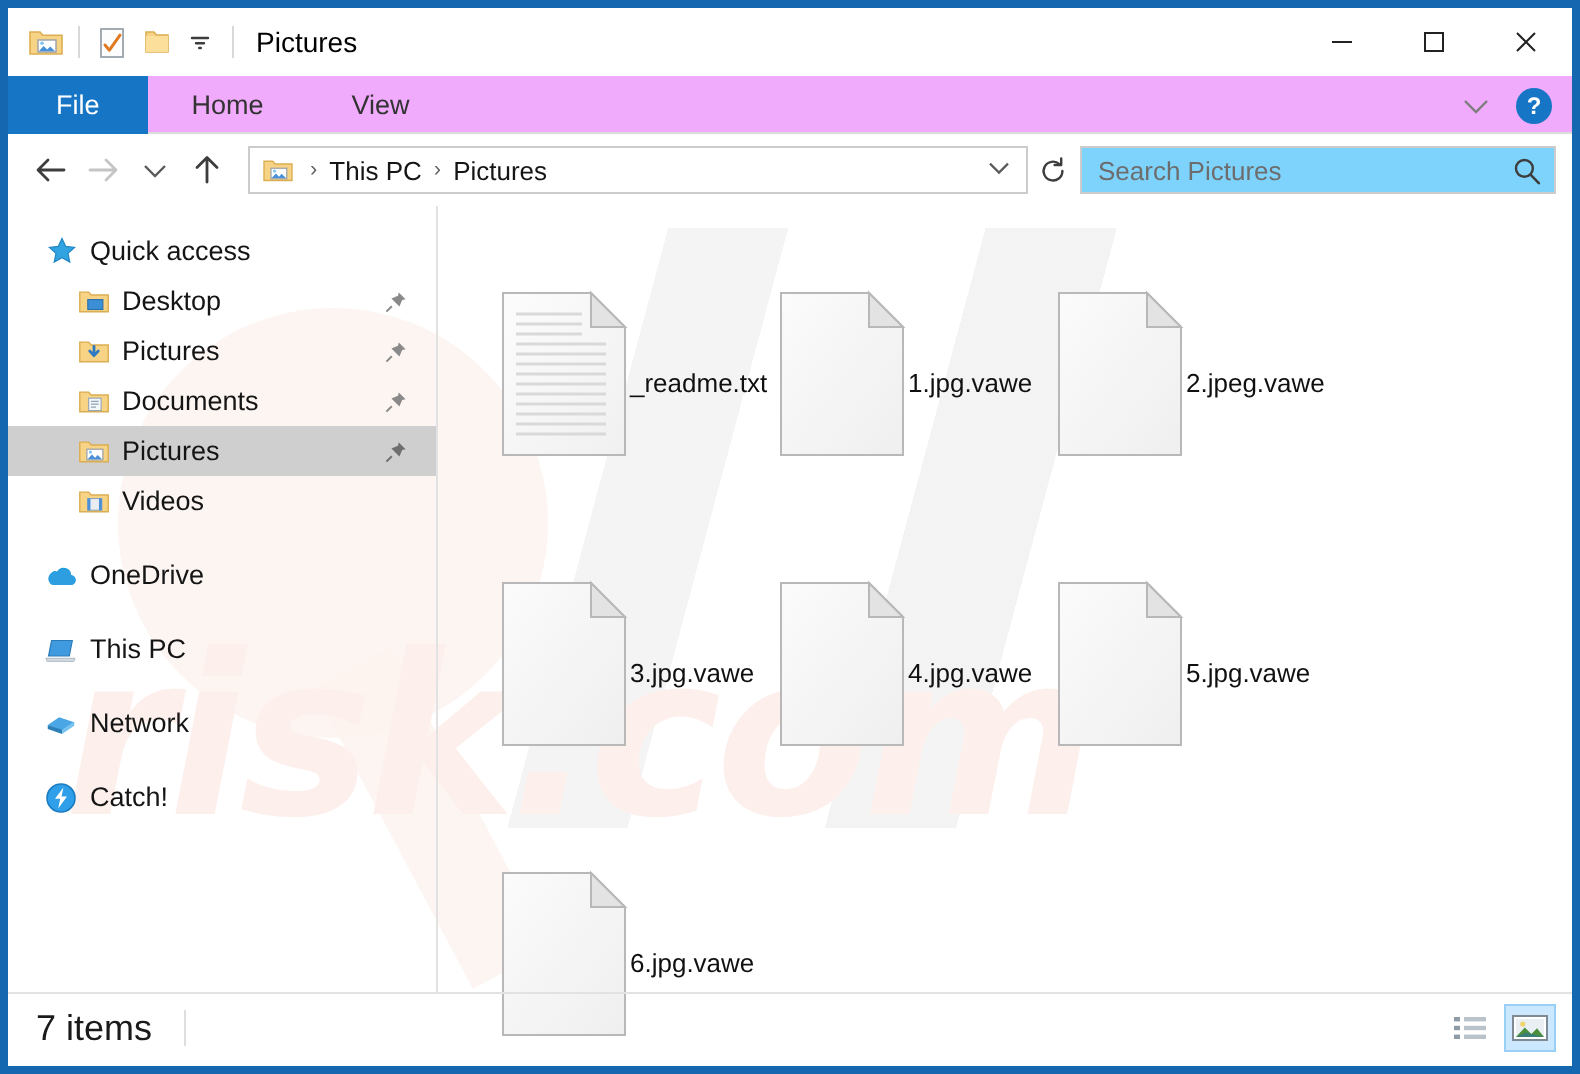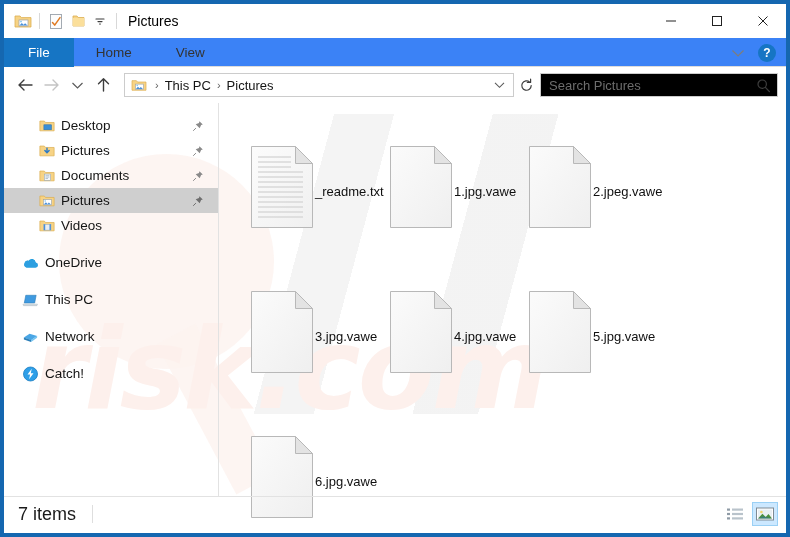--- a/index.html
+++ b/index.html
@@ -105,21 +105,21 @@
   .wc {
     width: 46px; height: 34px;
     display: flex; align-items: center; justify-content: center;
     color: #222;
   }
 
   
   #ribbon {
     position: relative;
     height: 29px;
-    background: #3b82f6;
+    background: #f0abfc;
     display: flex;
     align-items: stretch;
     border-bottom: 1px solid #dcdcdc;
     z-index: 5;
   }
   .tab {
     display: flex; align-items: center; justify-content: center;
     padding: 0 22px;
     font-size: 13.5px;
     color: #333;
@@ -176,21 +176,21 @@
   .crumb-sep { color: #5f5f5f; font-size: 11px; padding: 0 6px; }
   #path-drop { margin-left: auto; color: #5a5a5a; font-size: 11px; padding: 0 4px; }
   #refresh-btn {
     width: 24px; height: 24px;
     display: flex; align-items: center; justify-content: center;
     color: #3d3d3d; font-size: 14px;
   }
   #search-box {
     width: 238px; height: 24px;
     border: 1px solid #cccccc;
-    background: #000000;
+    background: #7dd3fc;
     display: flex; align-items: center;
     padding: 0 6px 0 8px;
     margin-left: 2px;
   }
   #search-input {
     flex: 1; border: none; outline: none;
     font-family: "Liberation Sans", sans-serif;
     font-size: 13px; color: #6d6d6d;
     background: transparent;
     min-width: 0;
@@ -435,20 +435,28 @@
           <path d="M9.4 9.4l4 4.2" stroke="#3d3d3d" stroke-width="1.3" stroke-linecap="round"></path>
         </svg>
       </span>
     </div>
   </div>
 
   <div id="body-split">
 
     <div id="sidebar">
 
+      <div class="nav-item">
+        <span class="nav-icon">
+          <svg width="16" height="16" viewBox="0 0 16 16">
+            <path d="M8 1.2l1.9 4 4.4.5-3.3 3 .9 4.3L8 10.9 4.1 13l.9-4.3-3.3-3 4.4-.5z" fill="#31a3e0" stroke="#2186c4" stroke-width=".6"></path>
+          </svg>
+        </span>
+        <span>Quick access</span>
+      </div>
 
       <div class="nav-item child">
         <span class="nav-icon">
           <svg width="16" height="15" viewBox="0 0 18 16">
             <path d="M1 3h5l1.4 1.6H17V14H1z" fill="#f7d385" stroke="#dcae52" stroke-width=".8"></path>
             <rect x="5.5" y="7.2" width="8.5" height="5.6" fill="#3b8fd6" stroke="#2b6fa8" stroke-width=".6"></rect>
           </svg>
         </span>
         <span>Desktop</span>
         <span class="pin">

